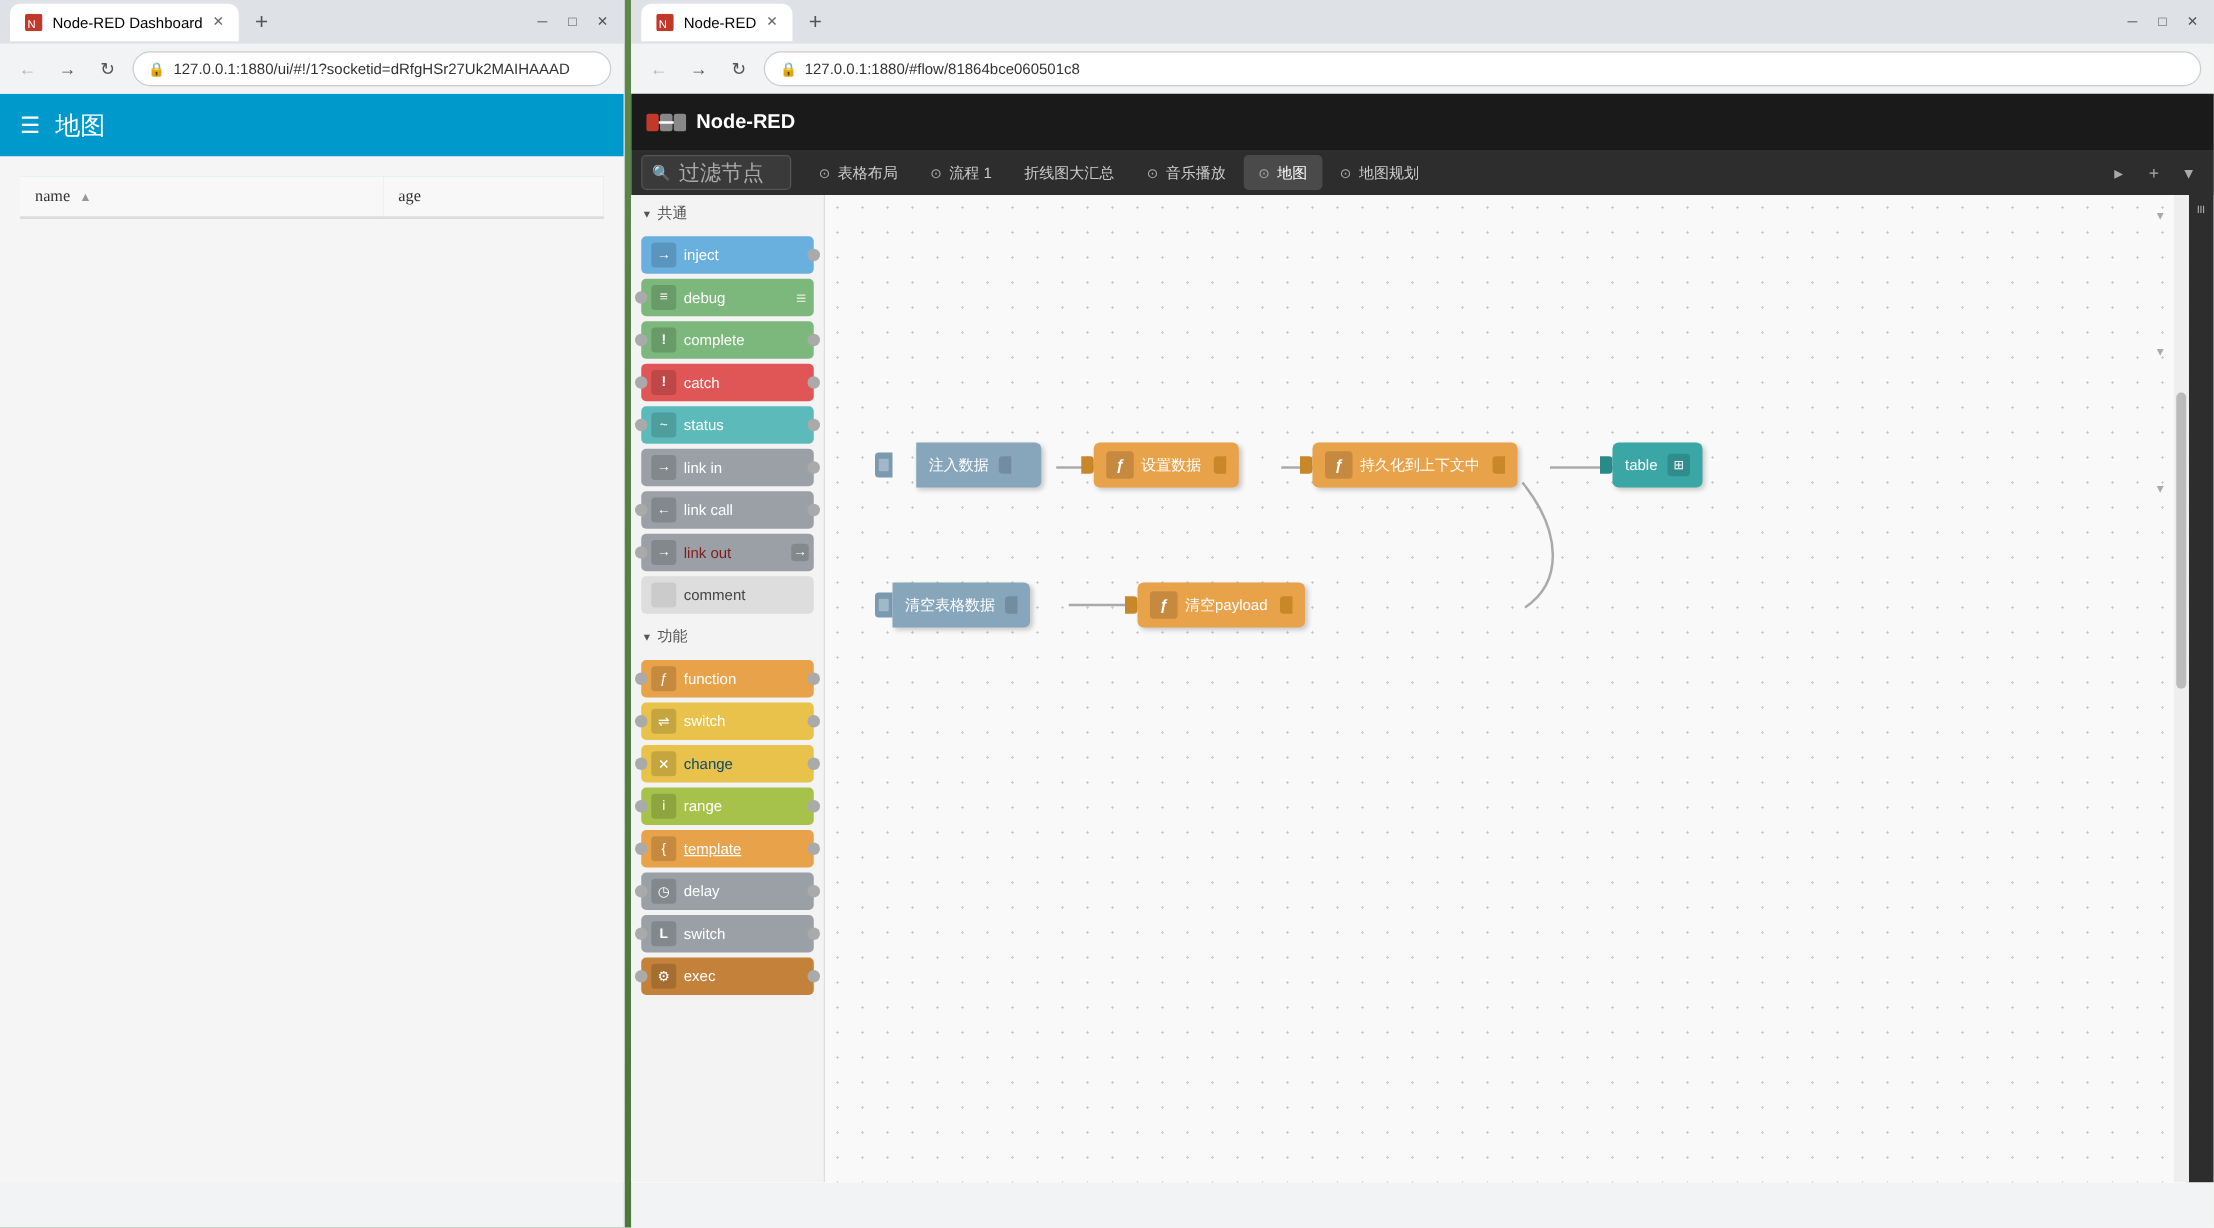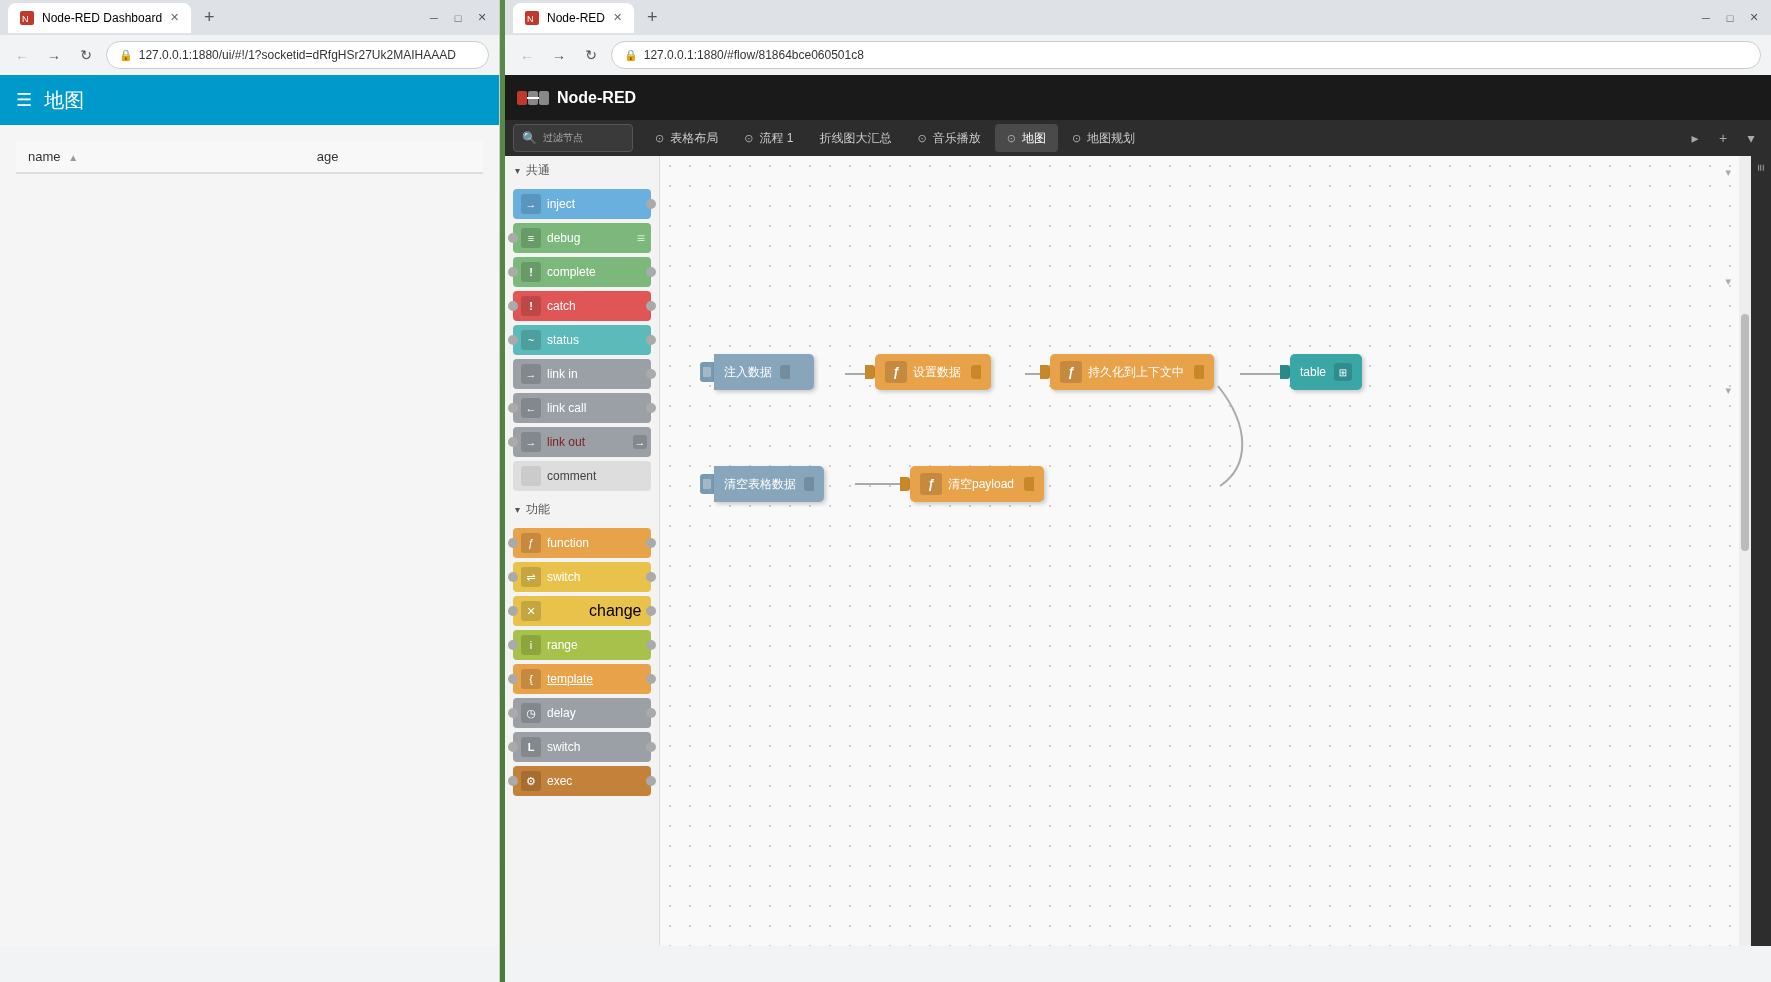--- a/index.html
+++ b/index.html
@@ -164,20 +164,21 @@
       color: #0099cc;
       font-size: 16px;
       margin-bottom: 12px;
       font-weight: 500;
     }
 
     .data-table {
       width: 100%;
       border-collapse: collapse;
       background: #86efac;
+      font-family: Liberation Serif, serif;
     }
 
     .data-table th {
       background: #f8f8f8;
       border-bottom: 2px solid #ddd;
       padding: 8px 12px;
       text-align: left;
       font-weight: normal;
       color: #333;
     }
@@ -511,21 +512,21 @@
           <rect x="22" y="4" width="10" height="14" rx="2" fill="#888"></rect>
           <line x1="10" y1="11" x2="22" y2="11" stroke="white" stroke-width="2"></line>
         </svg>
         <span class="nr-logo-text">Node-RED</span>
       </div>
     </div>
 
     <div class="nodered-tabs">
       <div class="nr-filter">
         <span>🔍</span>
-        <span style="font-size:10px;font-family:Liberation Mono, monospace;">过滤节点</span>
+        <span style="font-size:17px;font-family:Liberation Mono, monospace;">过滤节点</span>
       </div>
       <div style="margin-left:8px; display:flex; gap:2px; align-items:center;">
         <div class="nr-tab">
           <span class="tab-icon">⊙</span>
           <span>表格布局</span>
         </div>
         <div class="nr-tab">
           <span class="tab-icon">⊙</span>
           <span>流程 1</span>
         </div>
@@ -635,21 +636,21 @@
         <div class="node-item" style="background:#e8c24a;">
           <div class="node-port-left"></div>
           <div class="node-icon" style="background:rgba(0,0,0,0.15); color:white;">⇌</div>
           <span style="color:white;font-size:12px;">switch</span>
           <div class="node-port-right"></div>
         </div>
 
         <div class="node-item" style="background:#e8c24a;">
           <div class="node-port-left"></div>
           <div class="node-icon" style="background:rgba(0,0,0,0.15); color:white;">✕</div>
-          <span style="color:#000000;font-size:16px;margin-left:42px;">change</span>
+          <span style="color:#0c4a6e;font-size:12px;">change</span>
           <div class="node-port-right"></div>
         </div>
 
         <div class="node-item" style="background:#a6c24a;">
           <div class="node-port-left"></div>
           <div class="node-icon" style="background:rgba(0,0,0,0.15); color:white;">i</div>
           <span style="color:white;font-size:12px;">range</span>
           <div class="node-port-right"></div>
         </div>
 
@@ -692,21 +693,21 @@
 
           <path d="M 580 218 C 615 218, 625 218, 635 218" stroke="#aaa" stroke-width="2" fill="none"></path>
 
           <path d="M 580 218 C 610 218, 620 280, 640 218" stroke="#aaa" stroke-width="2" fill="none" style="display:none;"></path>
 
           <path d="M 195 328 C 220 328, 230 328, 250 328" stroke="#aaa" stroke-width="2" fill="none"></path>
 
           <path d="M 558 230 C 590 270, 590 310, 560 330" stroke="#aaa" stroke-width="2" fill="none"></path>
         </svg>
 
-        <div style="position:absolute; left:40px; top:198px; display:flex; align-items:center;">
+        <div style="position:absolute; left:40px; top:198px; display:flex; align-items:center;gap:19px;">
           <div style="width:14px; height:20px; background:#7a9ab0; border-radius:3px 0 0 3px; display:flex; align-items:center; justify-content:center;">
             <div style="width:8px;height:10px;background:rgba(255,255,255,0.3);border-radius:1px;"></div>
           </div>
           <div style="background:#87a6bc; height:36px; min-width:100px; border-radius:0 5px 5px 0; display:flex; align-items:center; padding:0 10px; color:white; font-size:12px; box-shadow:2px 2px 4px rgba(0,0,0,0.2);">
             <span>注入数据</span>
             <div style="width:10px;height:14px;background:rgba(0,0,0,0.15);border-radius:3px 0 0 3px;margin-left:8px;"></div>
           </div>
         </div>
 
         <div style="position:absolute; left:205px; top:198px; display:flex; align-items:center;">

